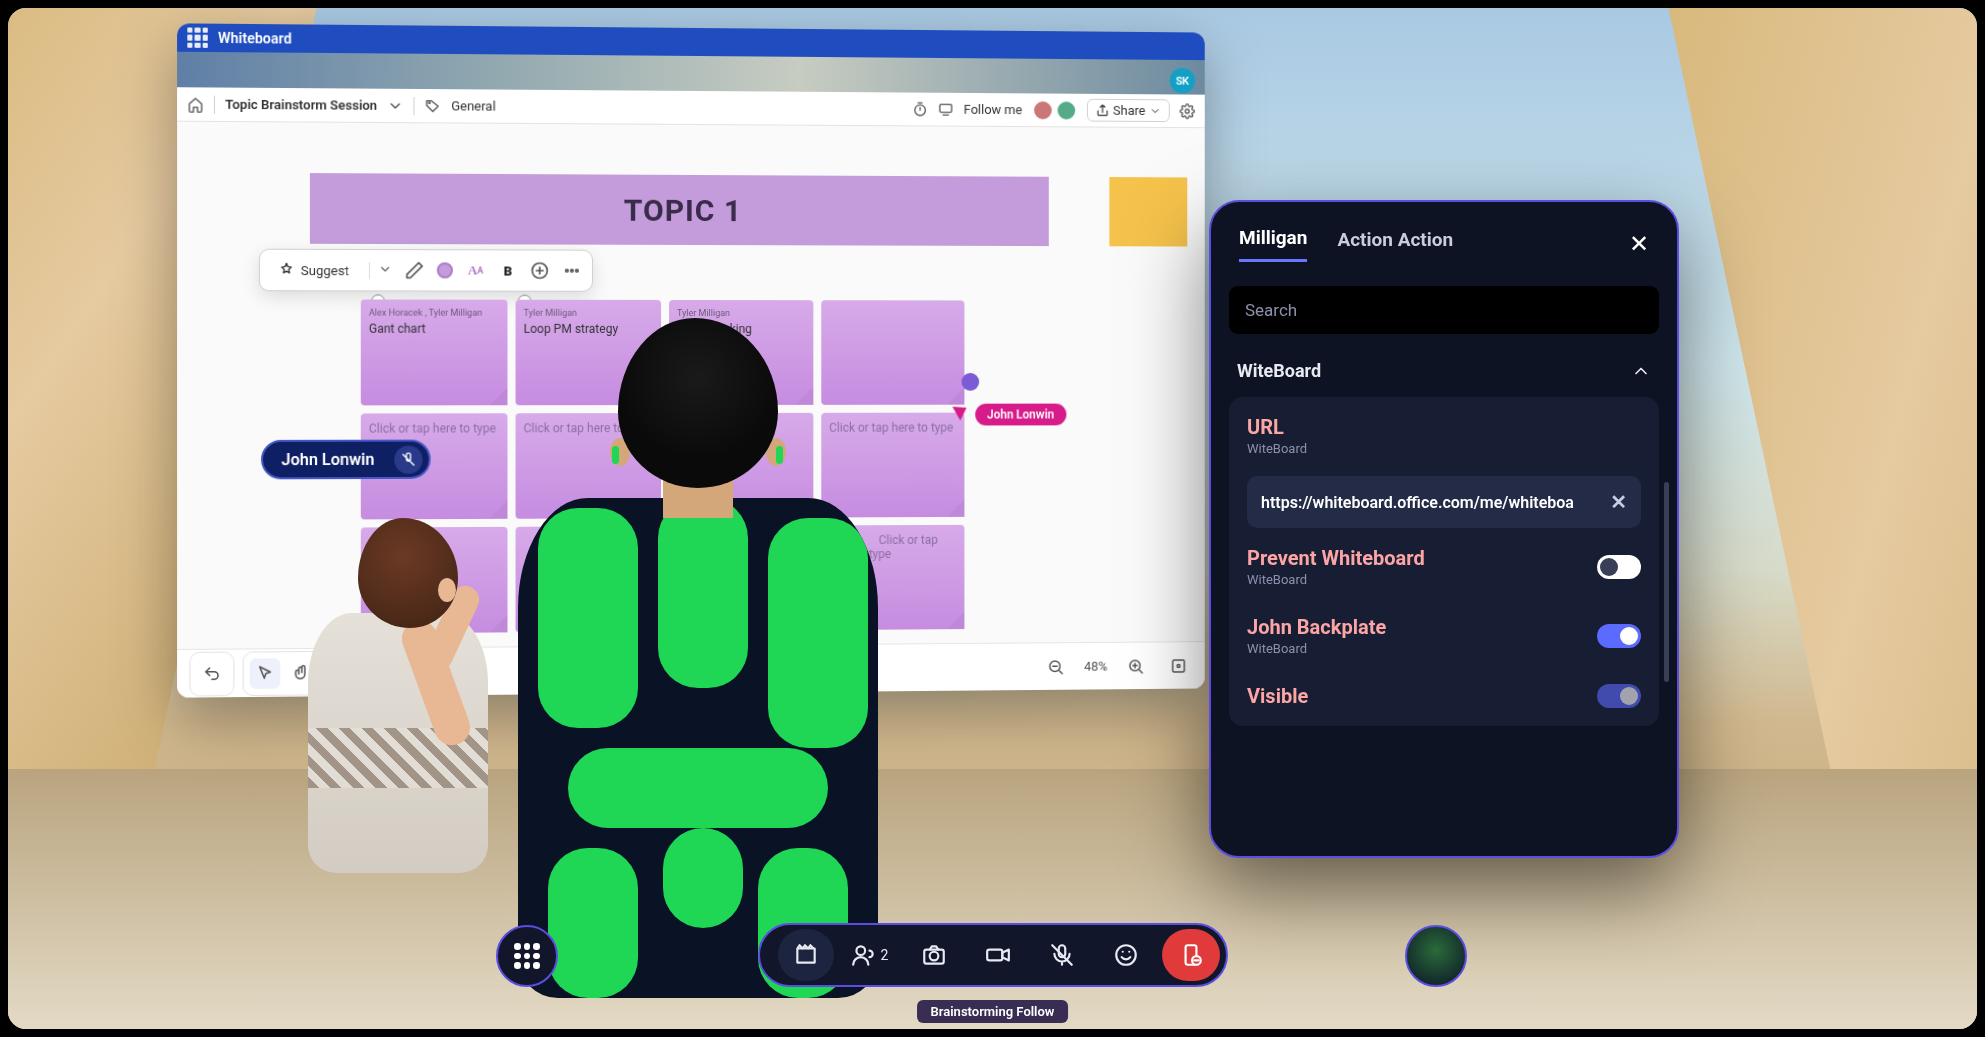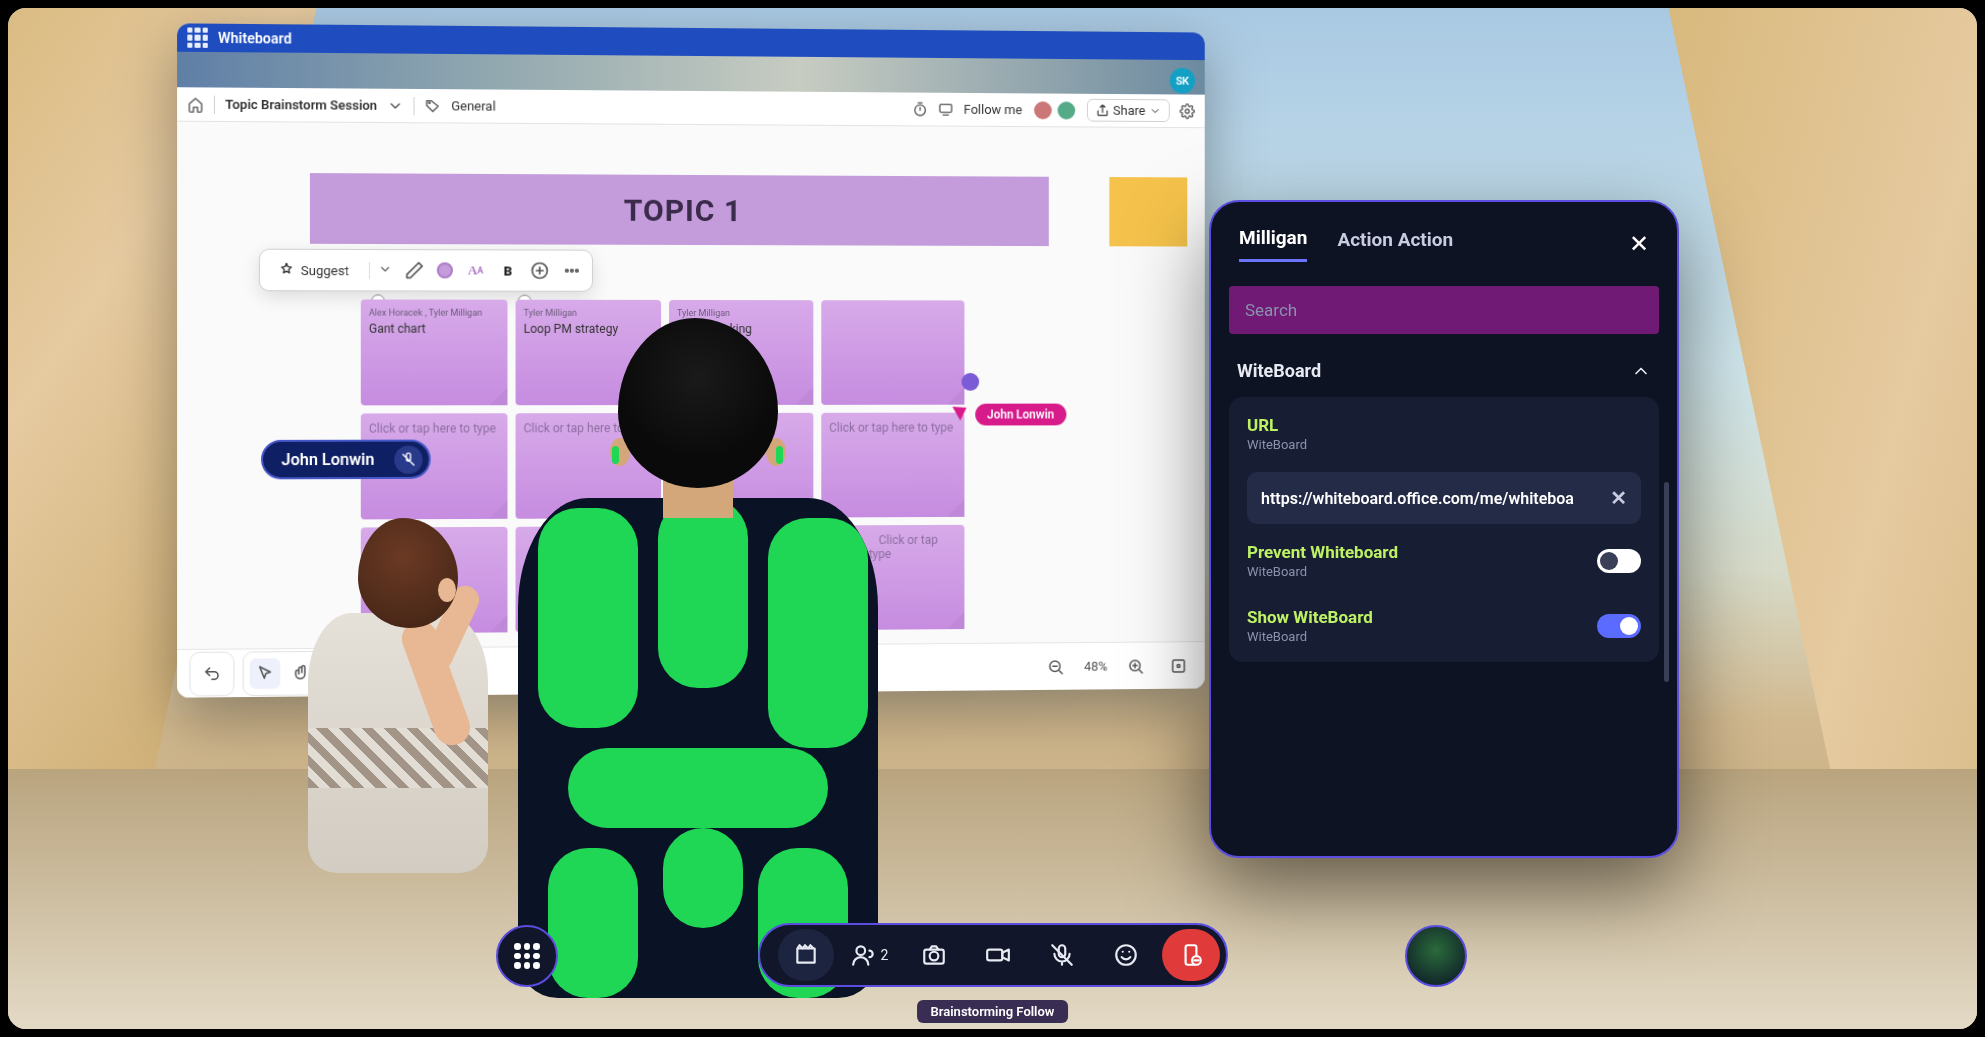--- a/index.html
+++ b/index.html
@@ -51,26 +51,26 @@
   .wb-foot .btn.sel{background:#eef1fb;}
   .wb-foot .spacer{flex:1;}
   .wb-foot .zoom{display:flex;align-items:center;gap:14px;font-size:13px;color:#555;}
 
   
   .panel{position:absolute;right:298px;top:192px;width:470px;height:658px;background:#0e1323;border:2px solid #5b4de0;border-radius:30px;padding:24px 0 0;color:#e7eaf2;box-shadow:0 30px 80px rgba(0,0,0,.5);}
   .panel-tabs{display:flex;gap:30px;padding:0 28px 14px;align-items:center;}
   .panel-tabs .tab{font-size:19px;font-weight:700;color:#c9cce0;padding-bottom:10px;cursor:pointer;}
   .panel-tabs .tab.active{color:#fff;border-bottom:3px solid #6a74ff;}
   .panel-tabs .close{margin-left:auto;font-size:24px;color:#fff;cursor:pointer;line-height:1;}
-  .panel-search{margin:10px 18px 12px;background:#701a75;border-radius:4px;padding:14px 16px;color:#8b91ad;font-size:17px;}
+  .panel-search{margin:10px 18px 12px;background:#000000;border-radius:9px;padding:14px 16px;color:#8b91ad;font-size:17px;}
   .panel-sec{margin:10px 18px 0;}
   .sec-head{display:flex;align-items:center;justify-content:space-between;padding:14px 8px;font-size:18px;font-weight:700;cursor:pointer;}
   .sec-body{background:#171d33;border-radius:14px;padding:4px 0;margin-top:2px;}
   .prop{padding:14px 18px;}
-  .prop .lbl{font-size:17px;font-weight:700;color:#bef264;}
+  .prop .lbl{font-size:20px;font-weight:700;color:#fca5a5;}
   .prop .sub{font-size:13px;color:#8b91ad;margin-top:2px;}
   .prop.row{display:flex;align-items:center;justify-content:space-between;}
   .url-box{margin:6px 18px 4px;background:#242b46;border-radius:10px;padding:14px 14px;display:flex;align-items:center;gap:10px;font-size:16px;color:#fff;font-weight:600;}
   .url-box .x{margin-left:auto;color:#c9cce0;cursor:pointer;font-size:20px;}
   .toggle{width:44px;height:24px;border-radius:14px;position:relative;cursor:pointer;}
   .toggle.off{background:#fff;}
   .toggle.off::after{content:"";position:absolute;left:3px;top:3px;width:18px;height:18px;border-radius:50%;background:#3a3f58;}
   .toggle.on{background:#5b6bff;}
   .toggle.on::after{content:"";position:absolute;right:3px;top:3px;width:18px;height:18px;border-radius:50%;background:#fff;}
   .panel-scroll{position:absolute;right:8px;top:280px;width:5px;height:200px;background:#3a3f58;border-radius:3px;}
@@ -375,24 +375,30 @@
         </div>
         <div class="prop row">
           <div>
               <div class="lbl">Prevent Whiteboard</div>
               <div class="sub">WiteBoard</div>
             </div>
           <div class="toggle off"></div>
         </div>
         <div class="prop row">
           <div>
-              <div class="lbl">Show WiteBoard</div>
+              <div class="lbl">John Backplate</div>
               <div class="sub">WiteBoard</div>
             </div>
           <div class="toggle on"></div>
+        </div>
+        <div class="prop row">
+          <div>
+              <div class="lbl">Visible</div>
+            </div>
+          <div class="toggle on" style="opacity:.6"></div>
         </div>
       </div>
     </div>
     <div class="panel-scroll"></div>
   </div>
 
   <div class="btm-menu">
     <div class="dots">
         <span></span>
         <span></span>

